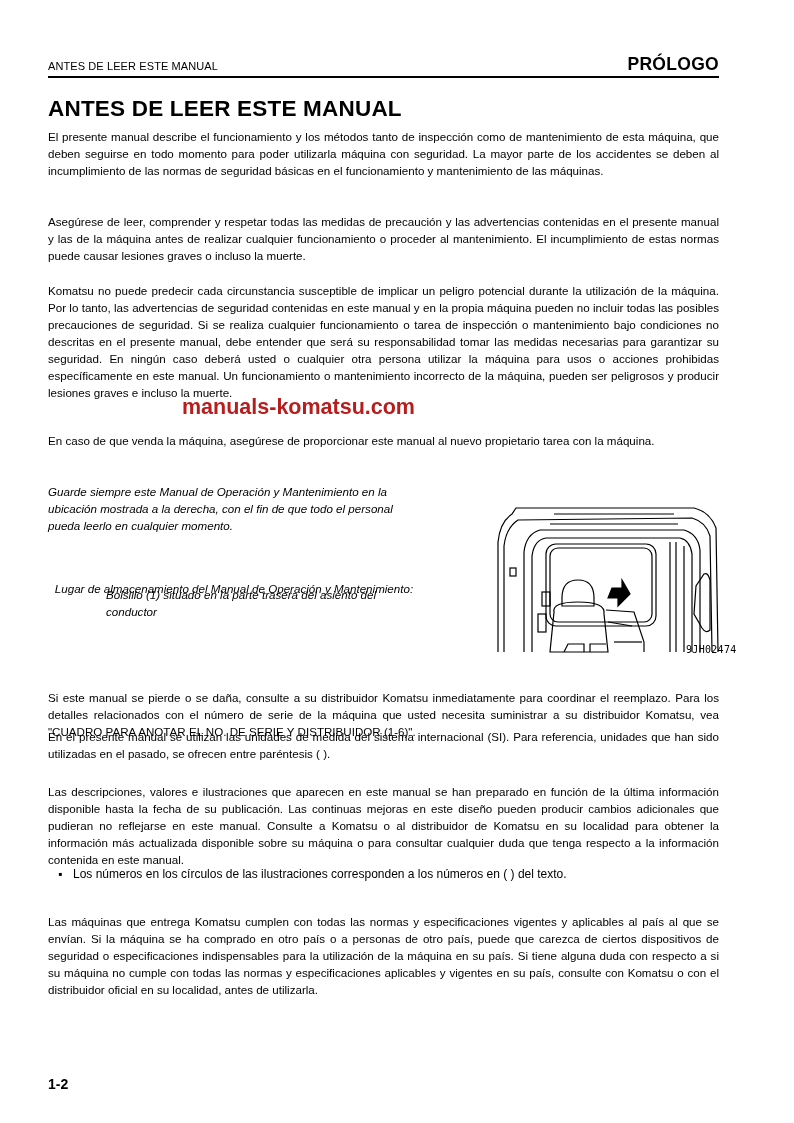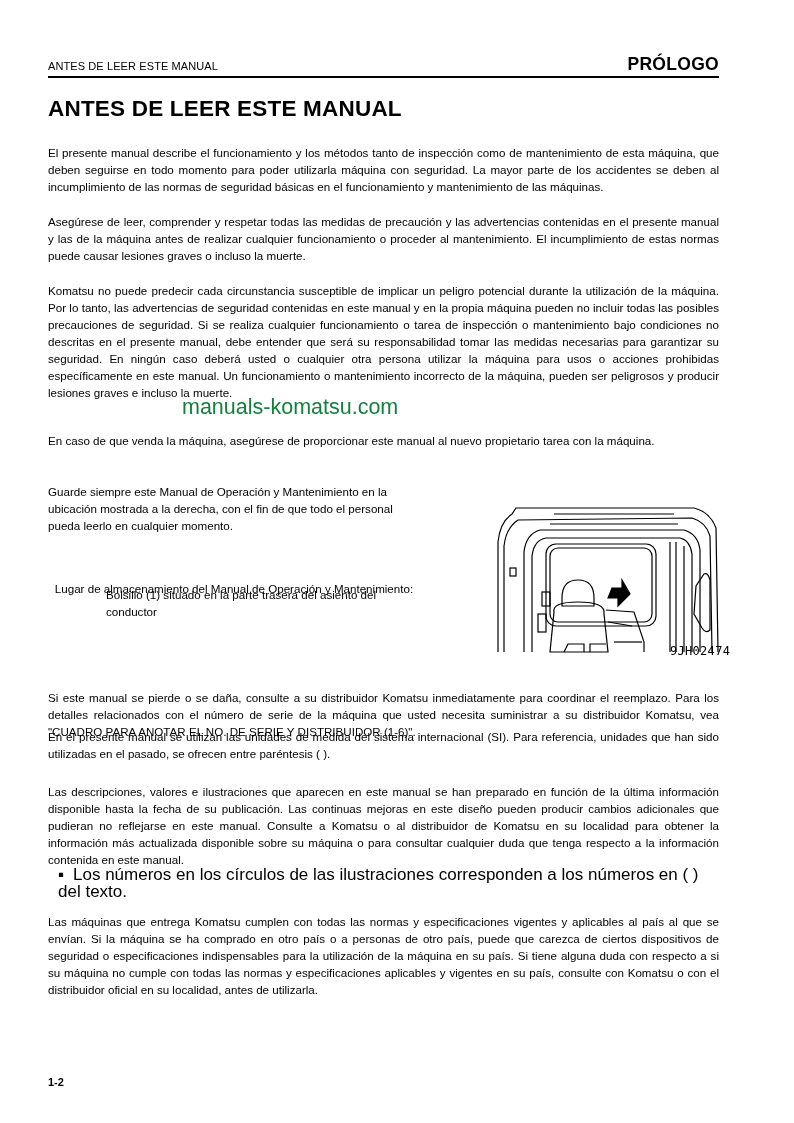--- a/index.html
+++ b/index.html
@@ -4,40 +4,40 @@
 <style>
   html, body { margin:0; padding:0; background:#ffffff; }
   body { width:794px; height:1123px; position:relative; overflow:hidden;
          font-family:"Liberation Sans", sans-serif; color:#000; }
   .abs { position:absolute; }
   .running-head { left:48px; top:60px; font-size:11px; letter-spacing:0.1px; }
   .section-label { right:75px; top:54px; font-size:17.5px; letter-spacing:0.3px;font-weight:bold; }
   .head-rule { left:48px; top:76px; width:671px; height:2px; background:#000; }
   .page-title { left:48px; top:96px; font-size:22.5px; font-weight:bold; letter-spacing:0.2px; margin:0; }
   .para { left:48px; width:671px; font-size:11.6px; line-height:17px; text-align:justify; margin:0; font-stretch:condensed; }
-  .para-narrow { left:48px; width:372px; font-size:11.6px; line-height:17px; margin:0; }
+  .para-narrow { left:48px; width:372px; font-size:11.6px; line-height:17px; margin:0;font-style:italic; }
   .indent { padding-left:58px; }
-  .watermark { left:182px; top:395px; font-size:21.5px; color:#15803d; }
-  .bullet-row { left:58px; width:660px; font-size:17px; line-height:17px; }
+  .watermark { left:182px; top:395px; font-size:21.5px; color:#b91c1c;font-weight:bold; }
+  .bullet-row { left:58px; width:660px; font-size:12px; line-height:17px; }
   .bullet-row .dot { display:inline-block; width:15px; }
   .bullet-row .sub { padding-left:15px; }
   .figure { left:494px; top:502px; width:234px; height:152px; }
-  .fig-code { left:670px; top:644px; font-size:12px; font-family:"DejaVu Sans Mono", monospace; letter-spacing:0.3px; }
-  .page-num { left:48px; top:1076px; font-size:11px; font-weight:bold; }
+  .fig-code { left:670px; top:644px; font-size:10px; font-family:"DejaVu Sans Mono", monospace; letter-spacing:0.3px;padding-left:16px; }
+  .page-num { left:48px; top:1076px; font-size:14px; font-weight:bold; }
 </style>
 </head>
 <body>
 
 <div class="abs running-head">ANTES DE LEER ESTE MANUAL</div>
 <div class="abs section-label">PRÓLOGO</div>
 <div class="abs head-rule"></div>
 
 <h1 class="abs page-title">ANTES DE LEER ESTE MANUAL</h1>
 
-<p class="abs para" style="top:128px;margin-top:16px;">El presente manual describe el funcionamiento y los métodos tanto de inspección como de mantenimiento de esta máquina, que deben seguirse en todo momento para poder utilizarla máquina con seguridad. La mayor parte de los accidentes se deben al incumplimiento de las normas de seguridad básicas en el funcionamiento y mantenimiento de las máquinas.</p>
+<p class="abs para" style="top:128px;">El presente manual describe el funcionamiento y los métodos tanto de inspección como de mantenimiento de esta máquina, que deben seguirse en todo momento para poder utilizarla máquina con seguridad. La mayor parte de los accidentes se deben al incumplimiento de las normas de seguridad básicas en el funcionamiento y mantenimiento de las máquinas.</p>
 <p class="abs para" style="top:213px;">Asegúrese de leer, comprender y respetar todas las medidas de precaución y las advertencias contenidas en el presente manual y las de la máquina antes de realizar cualquier funcionamiento o proceder al mantenimiento. El incumplimiento de estas normas puede causar lesiones graves o incluso la muerte.</p>
 <p class="abs para" style="top:282px;">Komatsu no puede predecir cada circunstancia susceptible de implicar un peligro potencial durante la utilización de la máquina. Por lo tanto, las advertencias de seguridad contenidas en este manual y en la propia máquina pueden no incluir todas las posibles precauciones de seguridad. Si se realiza cualquier funcionamiento o tarea de inspección o mantenimiento bajo condiciones no descritas en el presente manual, debe entender que será su responsabilidad tomar las medidas necesarias para garantizar su seguridad. En ningún caso deberá usted o cualquier otra persona utilizar la máquina para usos o acciones prohibidas específicamente en este manual. Un funcionamiento o mantenimiento incorrecto de la máquina, pueden ser peligrosos y producir lesiones graves e incluso la muerte.</p>
 
 <div class="abs watermark">manuals-komatsu.com</div>
 
 <p class="abs para" style="top:432px;">En caso de que venda la máquina, asegúrese de proporcionar este manual al nuevo propietario tarea con la máquina.</p>
 
 <p class="abs para-narrow" style="top:483px;">Guarde siempre este Manual de Operación y Mantenimiento en la ubicación mostrada a la derecha, con el fin de que todo el personal pueda leerlo en cualquier momento.</p>
 <p class="abs para-narrow" style="top:580px;text-align:center;">Lugar de almacenamiento del Manual de Operación y Mantenimiento:</p>
 <p class="abs para-narrow indent" style="top:586px; width:314px;">Bolsillo (1) situado en la parte trasera del asiento del conductor</p>

